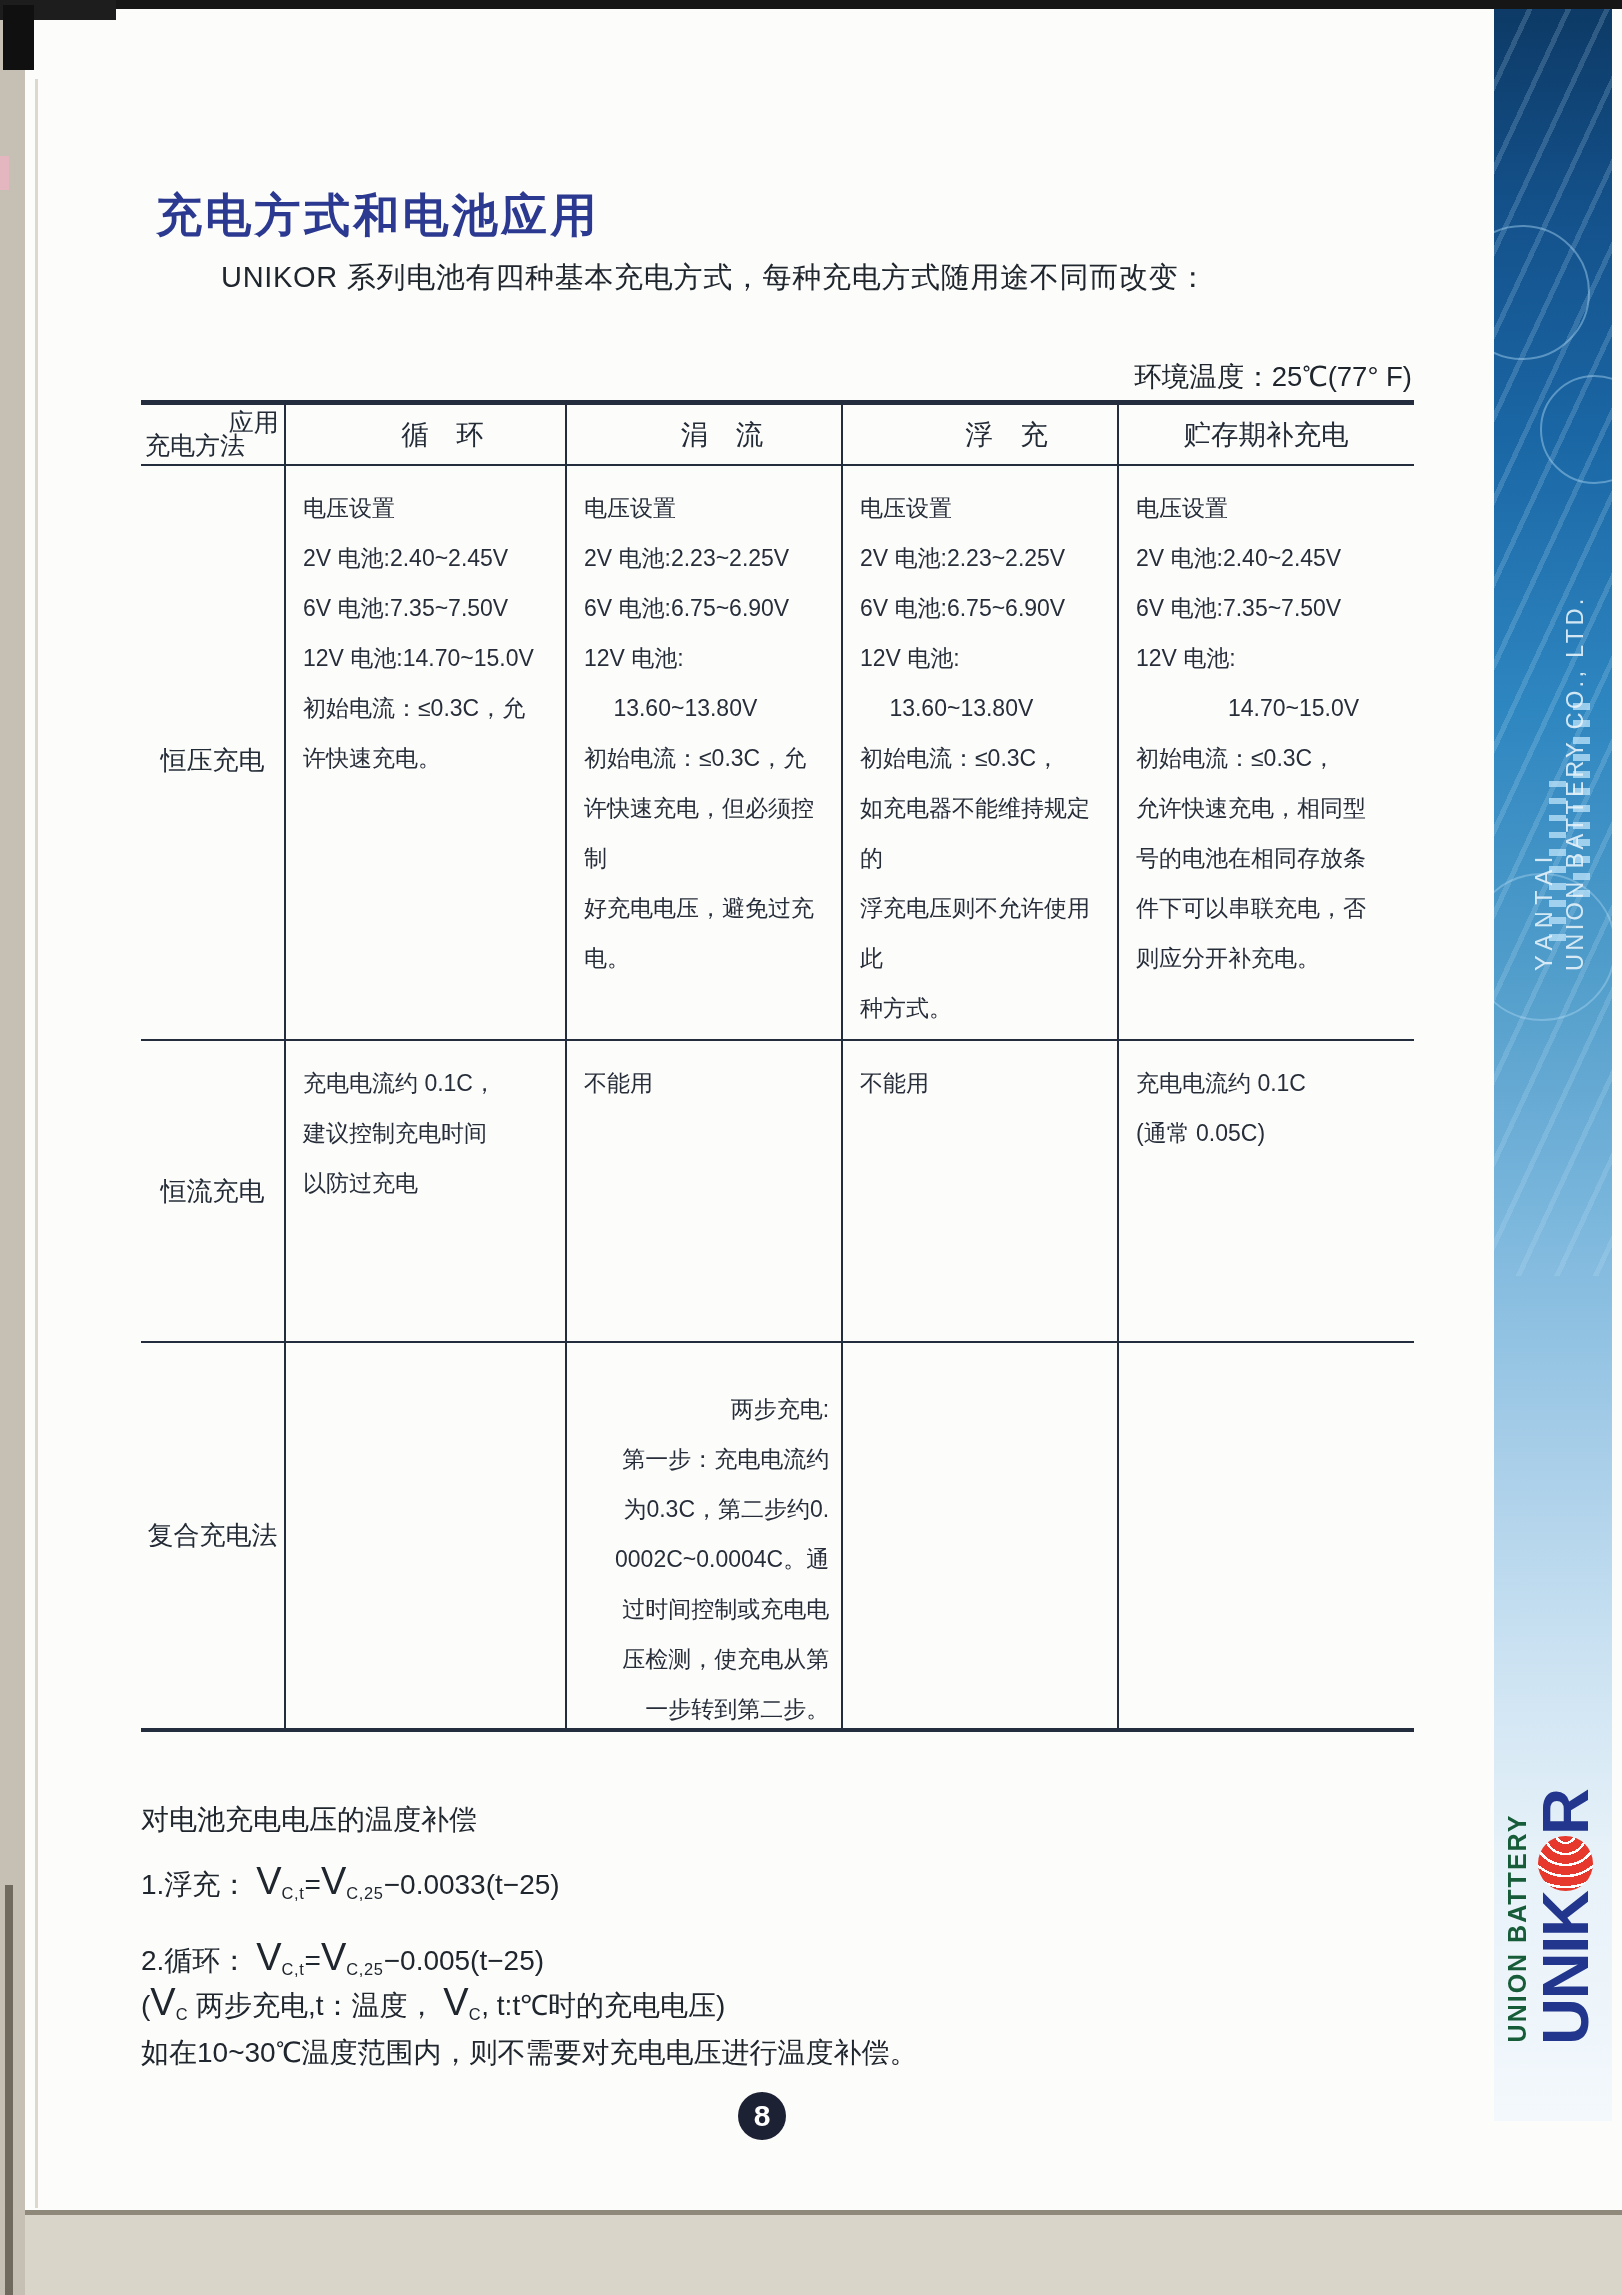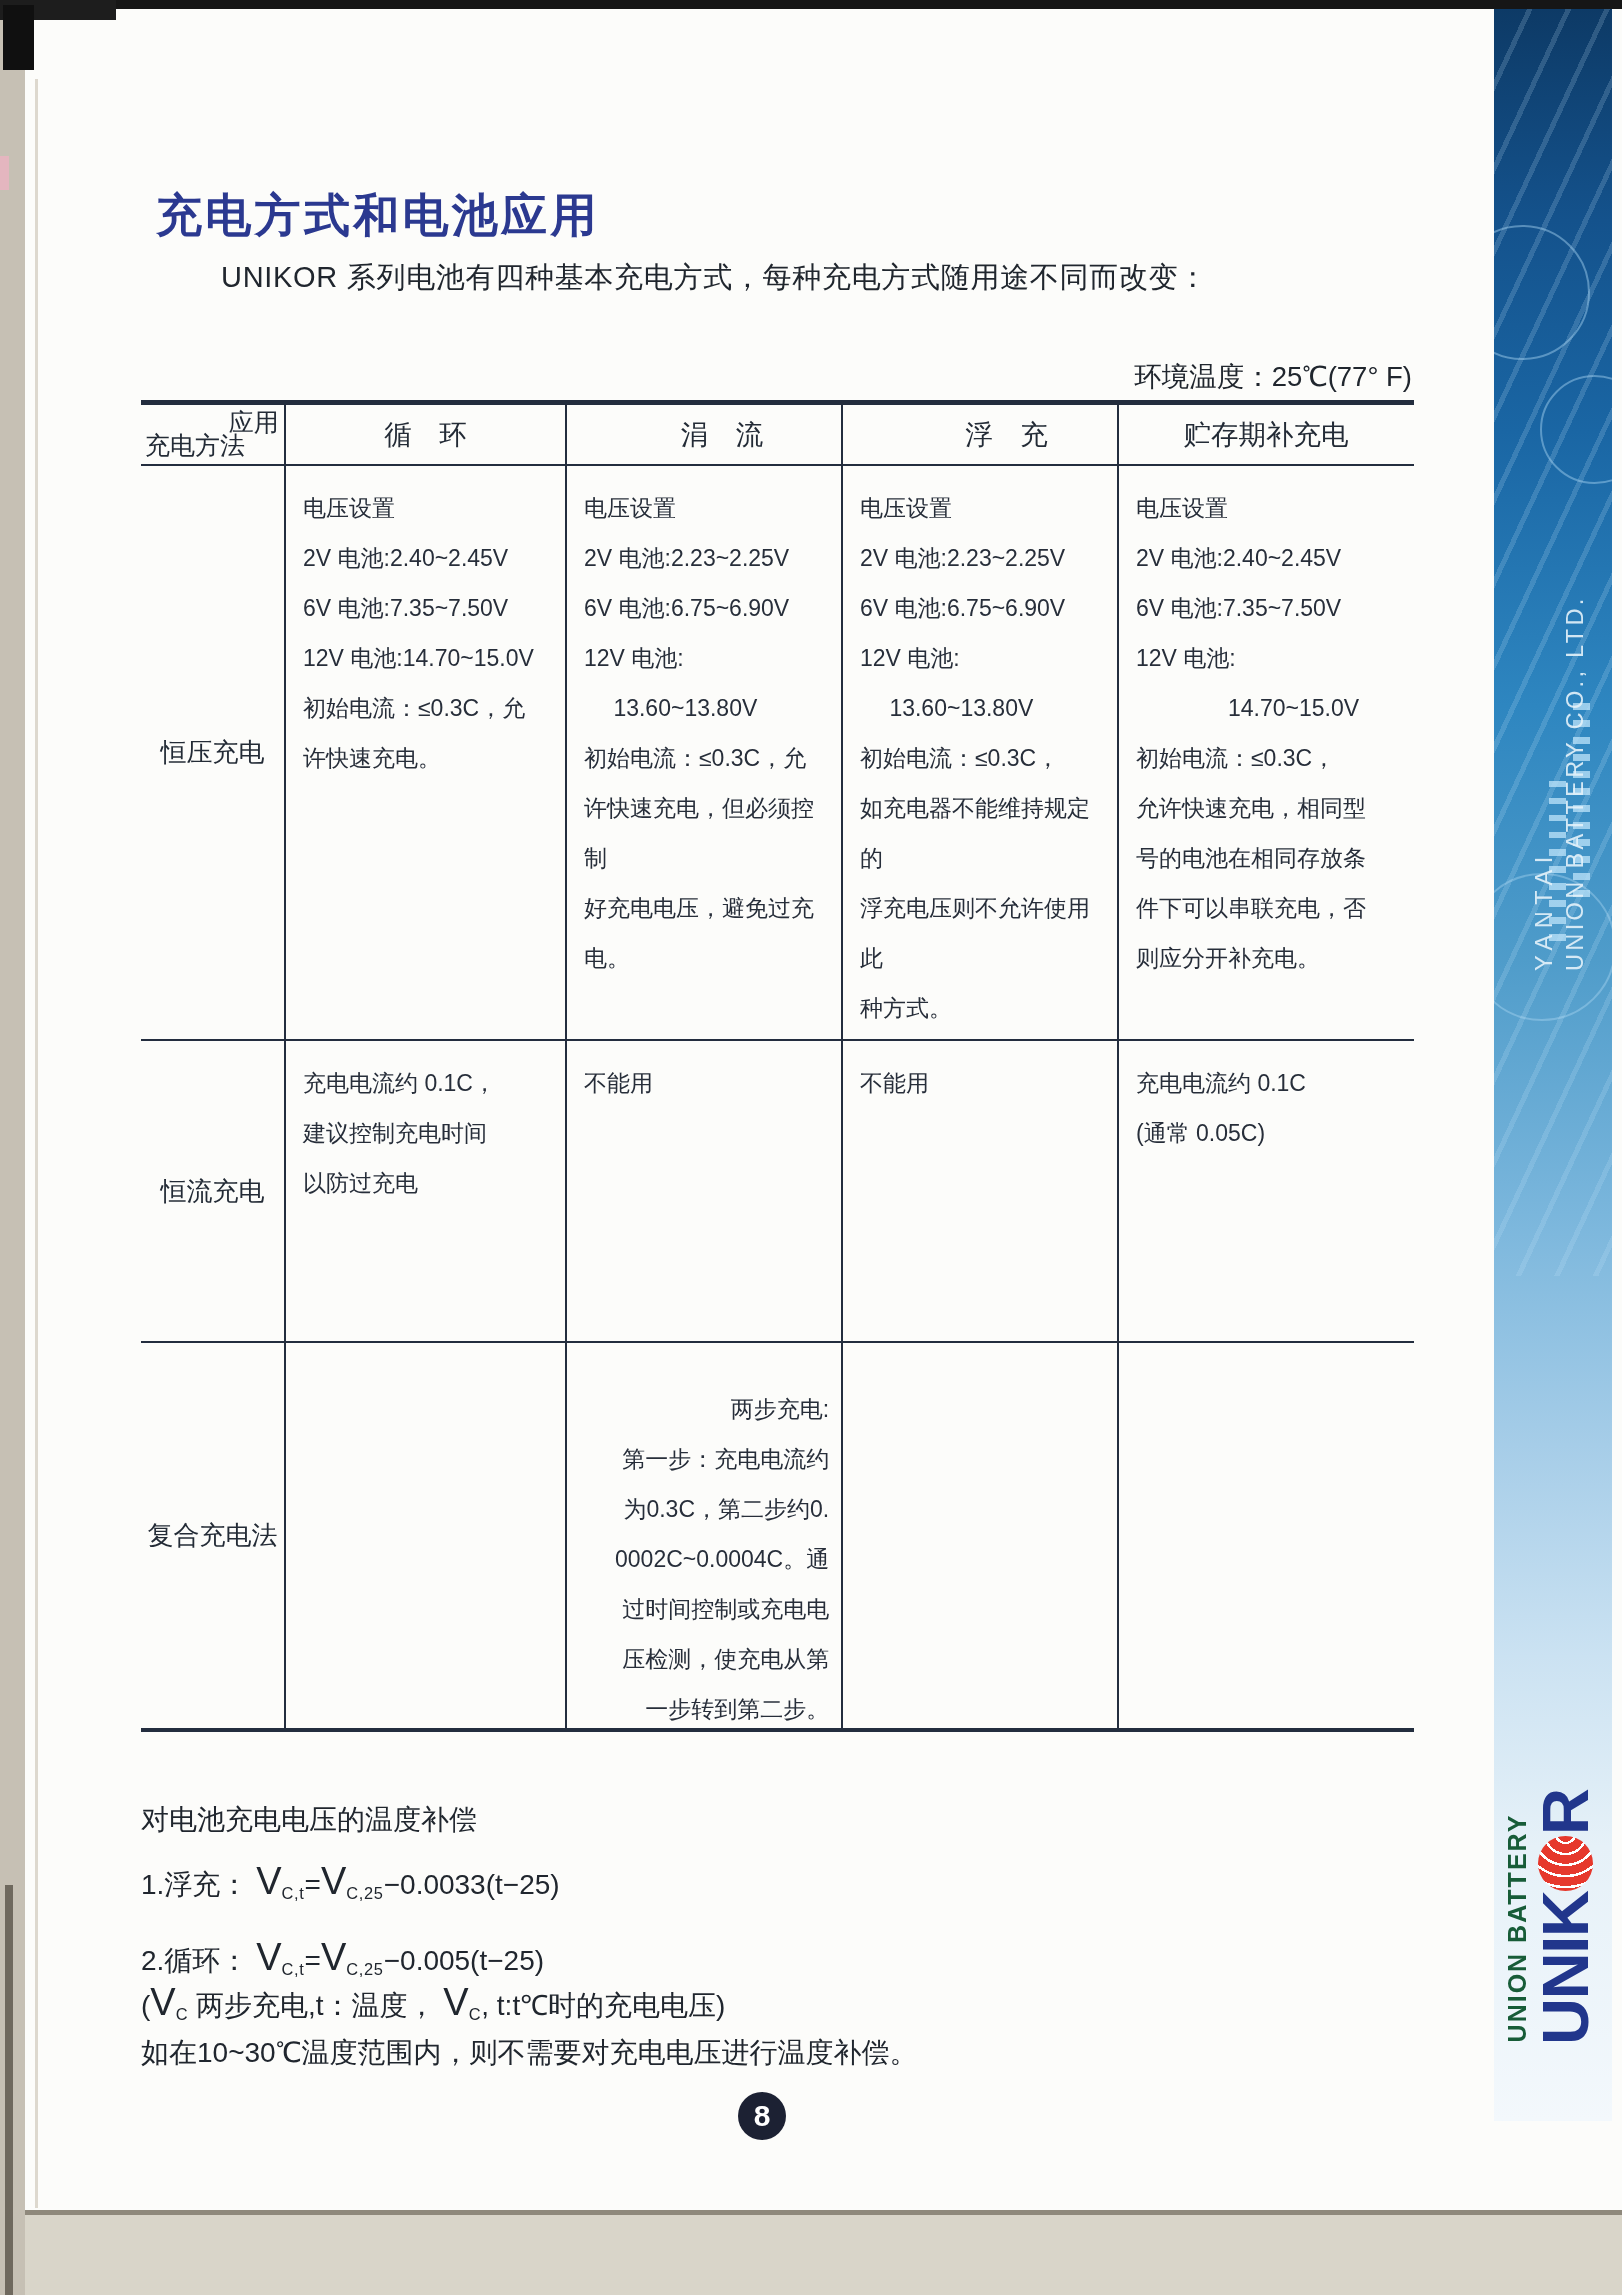--- a/index.html
+++ b/index.html
@@ -105,26 +105,26 @@
   <div class="vline" style="left:143px;"></div>
   <div class="vline" style="left:424px;"></div>
   <div class="vline" style="left:700px;"></div>
   <div class="vline" style="left:976px;"></div>
 
   <div class="corner">
     <span class="c-top">应用</span>
     <span class="c-bot">充电方法</span>
   </div>
 
-  <div class="colhead" style="left:145px;width:279px;">循　环</div>
+  <div class="colhead" style="left:162px;width:279px;">循　环</div>
   <div class="colhead" style="left:426px;width:310px;">涓　流</div>
   <div class="colhead" style="left:702px;width:327px;">浮　充</div>
   <div class="colhead" style="left:978px;width:294px;">贮存期补充电</div>
 
-  <div class="rowlabel" style="top:66px;height:573px;">恒压充电</div>
+  <div class="rowlabel" style="top:74px;height:573px;">恒压充电</div>
   <div class="rowlabel" style="top:641px;height:300px;">恒流充电</div>
   <div class="rowlabel" style="top:943px;height:385px;">复合充电法</div>
 
   <div class="cell" style="left:145px;top:66px;width:279px;">电压设置
 2V 电池:2.40~2.45V
 6V 电池:7.35~7.50V
 12V 电池:14.70~15.0V
 初始电流：≤0.3C，允
 许快速充电。</div>
   <div class="cell" style="left:426px;top:66px;width:274px;">电压设置

